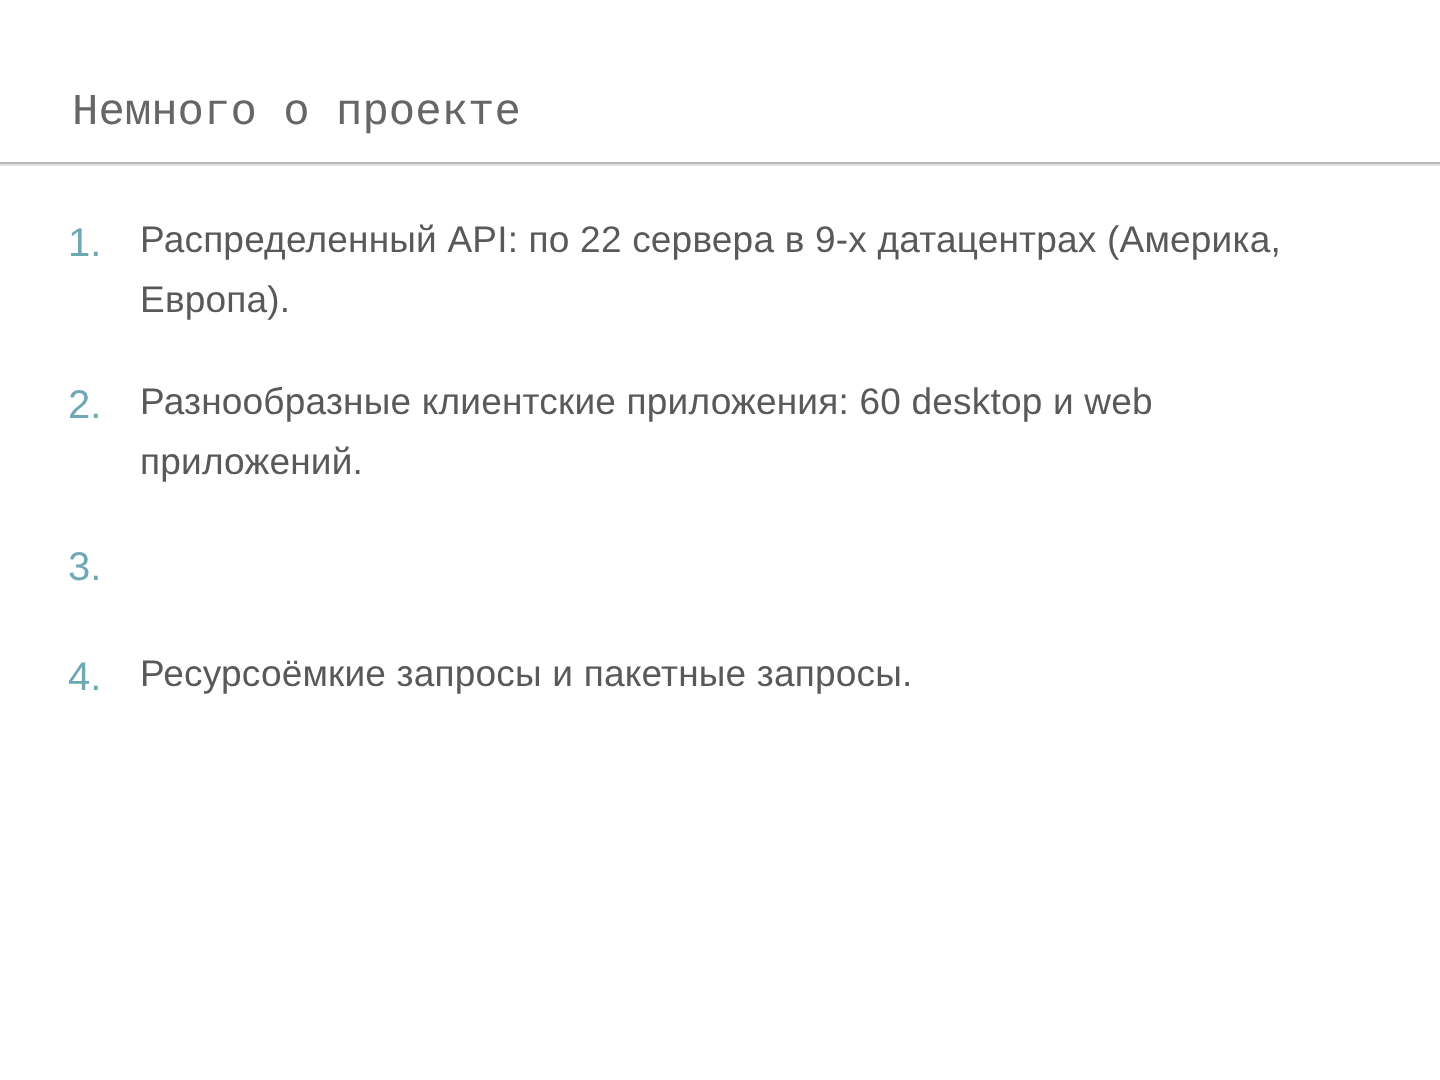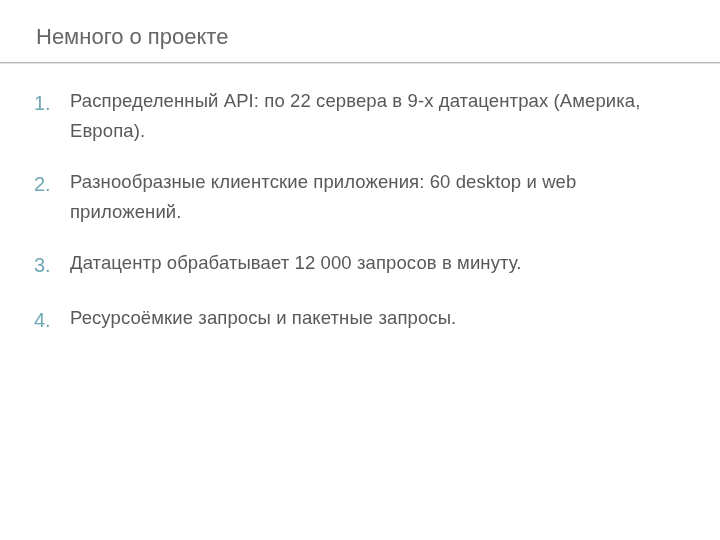--- a/index.html
+++ b/index.html
@@ -13,26 +13,27 @@
       background: #ffffff;
       font-family: "Segoe UI", "Helvetica Neue", Arial, sans-serif;
       overflow: hidden;
     }
     .slide {
       width: 100%;
       height: 100%;
       padding: 24px 28px 0 28px;
     }
     .title {
-      font-family: Liberation Sans, sans-serif;
+      font-family: Liberation Mono, monospace;
       font-size: 22px;
       font-weight: 400;
       color: #666666;
       padding-bottom: 12px;
       margin-left: 8px;
+      margin-top: 20px;
     }
     .divider {
       height: 2px;
       background: linear-gradient(to bottom, #b8b8b8 0%, #b8b8b8 50%, #e0e0e0 50%, #e0e0e0 100%);
       margin-left: -28px;
       margin-right: -28px;
       margin-bottom: 22px;
     }
     .list {
       list-style: none;
@@ -71,20 +72,19 @@
     <li class="list-item">
       <span class="list-number">1.</span>
       <span class="list-text">Распределенный API: по 22 сервера в 9-х датацентрах (Америка, Европа).</span>
     </li>
     <li class="list-item">
       <span class="list-number">2.</span>
       <span class="list-text">Разнообразные клиентские приложения: 60 desktop и web приложений.</span>
     </li>
     <li class="list-item">
       <span class="list-number">3.</span>
-      <span class="list-text">Датацентр обрабатывает 12 000 запросов в минуту.</span>
     </li>
     <li class="list-item">
       <span class="list-number">4.</span>
       <span class="list-text">Ресурсоёмкие запросы и пакетные запросы.</span>
     </li>
   </ol>
 </div>
 
 </body></html>

